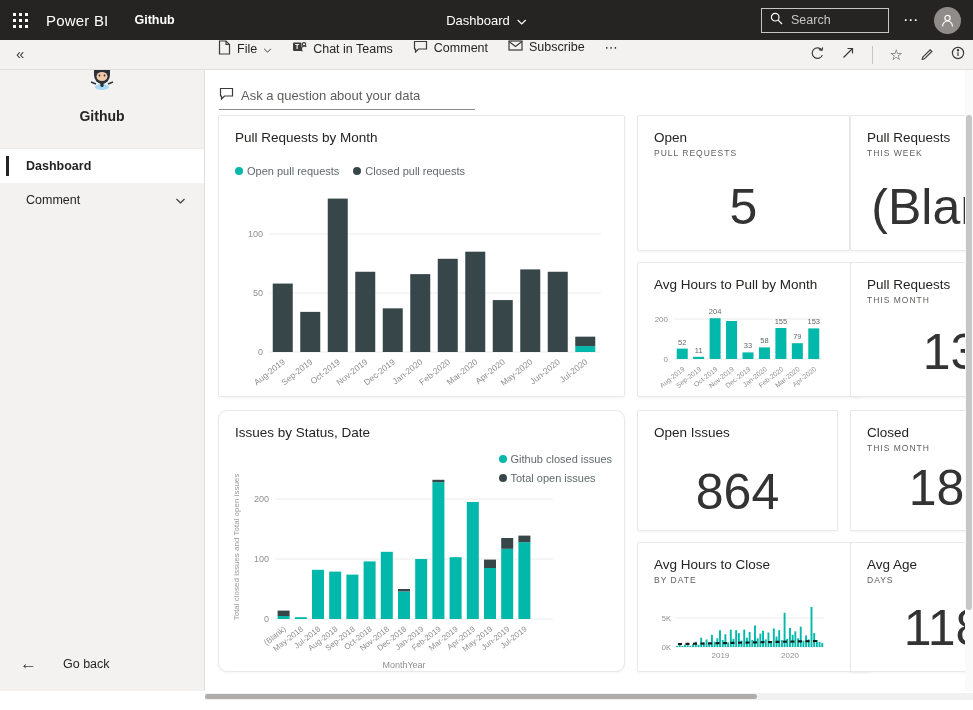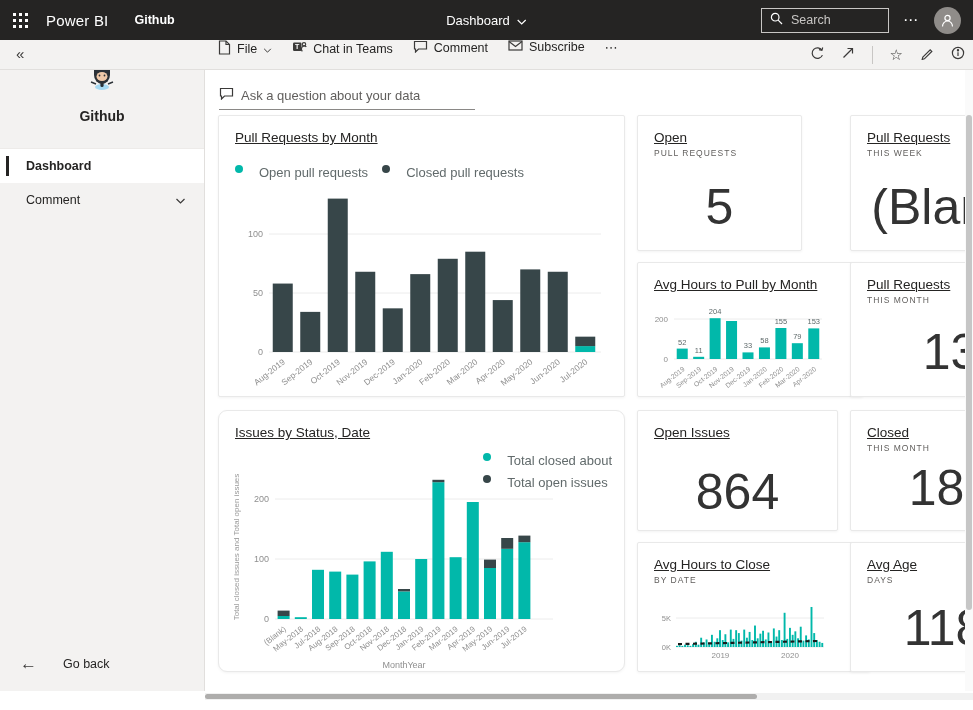--- a/index.html
+++ b/index.html
@@ -51,37 +51,37 @@
   
   #main { position:absolute; left:205px; top:70px; width:760px; height:621px;
     background:#ffffff; overflow:hidden;}
   .qa { position:absolute; left:14px; top:16px; width:256px; display:flex; align-items:center; gap:7px;
     border-bottom:1px solid #8a8886; padding-bottom:5px;}
   .qa input { border:none; outline:none; font-size:13px; color:#605e5c; width:220px;
     background:transparent; font-family:inherit;}
   .qa input::placeholder { color:#605e5c;}
   .tile { position:absolute; background:#fff; border:1px solid #e9e9e9; border-radius:2px;
     box-shadow:0 1px 3px rgba(0,0,0,.05); padding:14px 16px; cursor:pointer;}
-  .tile-title { font-size:13.5px; color:#252423;text-decoration:underline;}
+  .tile-title { font-size:13.5px; color:#252423;}
   .tile-sub { font-size:8.5px; letter-spacing:1px; color:#605e5c; margin-top:3px;}
   .bignum { position:absolute; left:0; right:0; text-align:center;
     font-size:50px; font-weight:200; color:#333; }
   
   #tile-a1 { left:13px; top:45px;  width:407px; height:282px;}
   #tile-a2 { left:13px; top:340px; width:407px; height:262px;border-radius:9px;}
-  #tile-b1 { left:432px; top:45px;  width:165px; height:136px;}
+  #tile-b1 { left:432px; top:45px;  width:213px; height:136px;}
   #tile-b2 { left:432px; top:192px; width:226px; height:135px;}
   #tile-b3 { left:432px; top:340px; width:201px; height:121px;}
   #tile-b4 { left:432px; top:472px; width:233px; height:130px;}
   #tile-c1 { left:645px; top:45px;  width:201px; height:136px;}
   #tile-c2 { left:645px; top:192px; width:201px; height:135px;}
   #tile-c3 { left:645px; top:340px; width:201px; height:121px;}
   #tile-c4 { left:645px; top:472px; width:201px; height:130px;}
   .legend-row { display:flex; align-items:center; gap:14px; margin-top:20px;}
-  .legend-item { display:flex; gap:16px; font-size:13px; color:#616a6b;}
+  .legend-item { display:flex; align-items:center; gap:4px; font-size:11px; color:#616a6b;}
   .dot { width:8px; height:8px; border-radius:50%;}
   .legend-right { position:absolute; right:12px; top:42px; display:flex; flex-direction:column; gap:7px;}
   svg text { font-family:"Liberation Sans","DejaVu Sans",sans-serif; }
   
   #vscroll { position:absolute; left:965px; top:70px; width:8px; height:621px; background:#fafafa;}
   #vscroll .thumb { position:absolute; left:1px; top:45px; width:6px; height:495px; background:#c6c6c6; border-radius:3px;}
   #hscroll { position:absolute; left:205px; top:693px; width:768px; height:7px; background:#f1f1f1;}
   #hscroll .thumb { position:absolute; left:0; top:1px; width:552px; height:5px; background:#aeadac; border-radius:3px;}
   .mono-icon svg { stroke:#3b3a39; fill:none; stroke-width:1.2; }
   .white-icon svg { stroke:#fff; fill:none; stroke-width:1.2; }
@@ -304,21 +304,21 @@
         <rect x="342.25" y="142.66" width="20" height="9.44" fill="#374649"></rect>
         <text x="355.25" y="169" text-anchor="end" font-size="8.5" fill="#8f8f8f" transform="rotate(-38 355.25 169)">Jul-2020</text>
       </svg>
   </div>
 
   <div class="tile" id="tile-a2">
     <div class="tile-title">Issues by Status, Date</div>
     <div class="legend-right">
       <span class="legend-item">
           <span class="dot" style="background: rgb(1, 184, 170);"></span>
-          <span>Total closed about</span>
+          <span>Github closed issues</span>
         </span>
       <span class="legend-item">
           <span class="dot" style="background: rgb(55, 70, 73);"></span>
           <span>Total open issues</span>
         </span>
     </div>
     <svg id="svg-c2" width="384" height="224" style="position:absolute; left:10px; top:36px;">
         <line x1="46" y1="172" x2="324" y2="172" stroke="#ececec" stroke-width="1"></line>
         <text x="40" y="175" text-anchor="end" font-size="9" fill="#8f8f8f">0</text>
         <line x1="46" y1="112" x2="324" y2="112" stroke="#ececec" stroke-width="1"></line>

